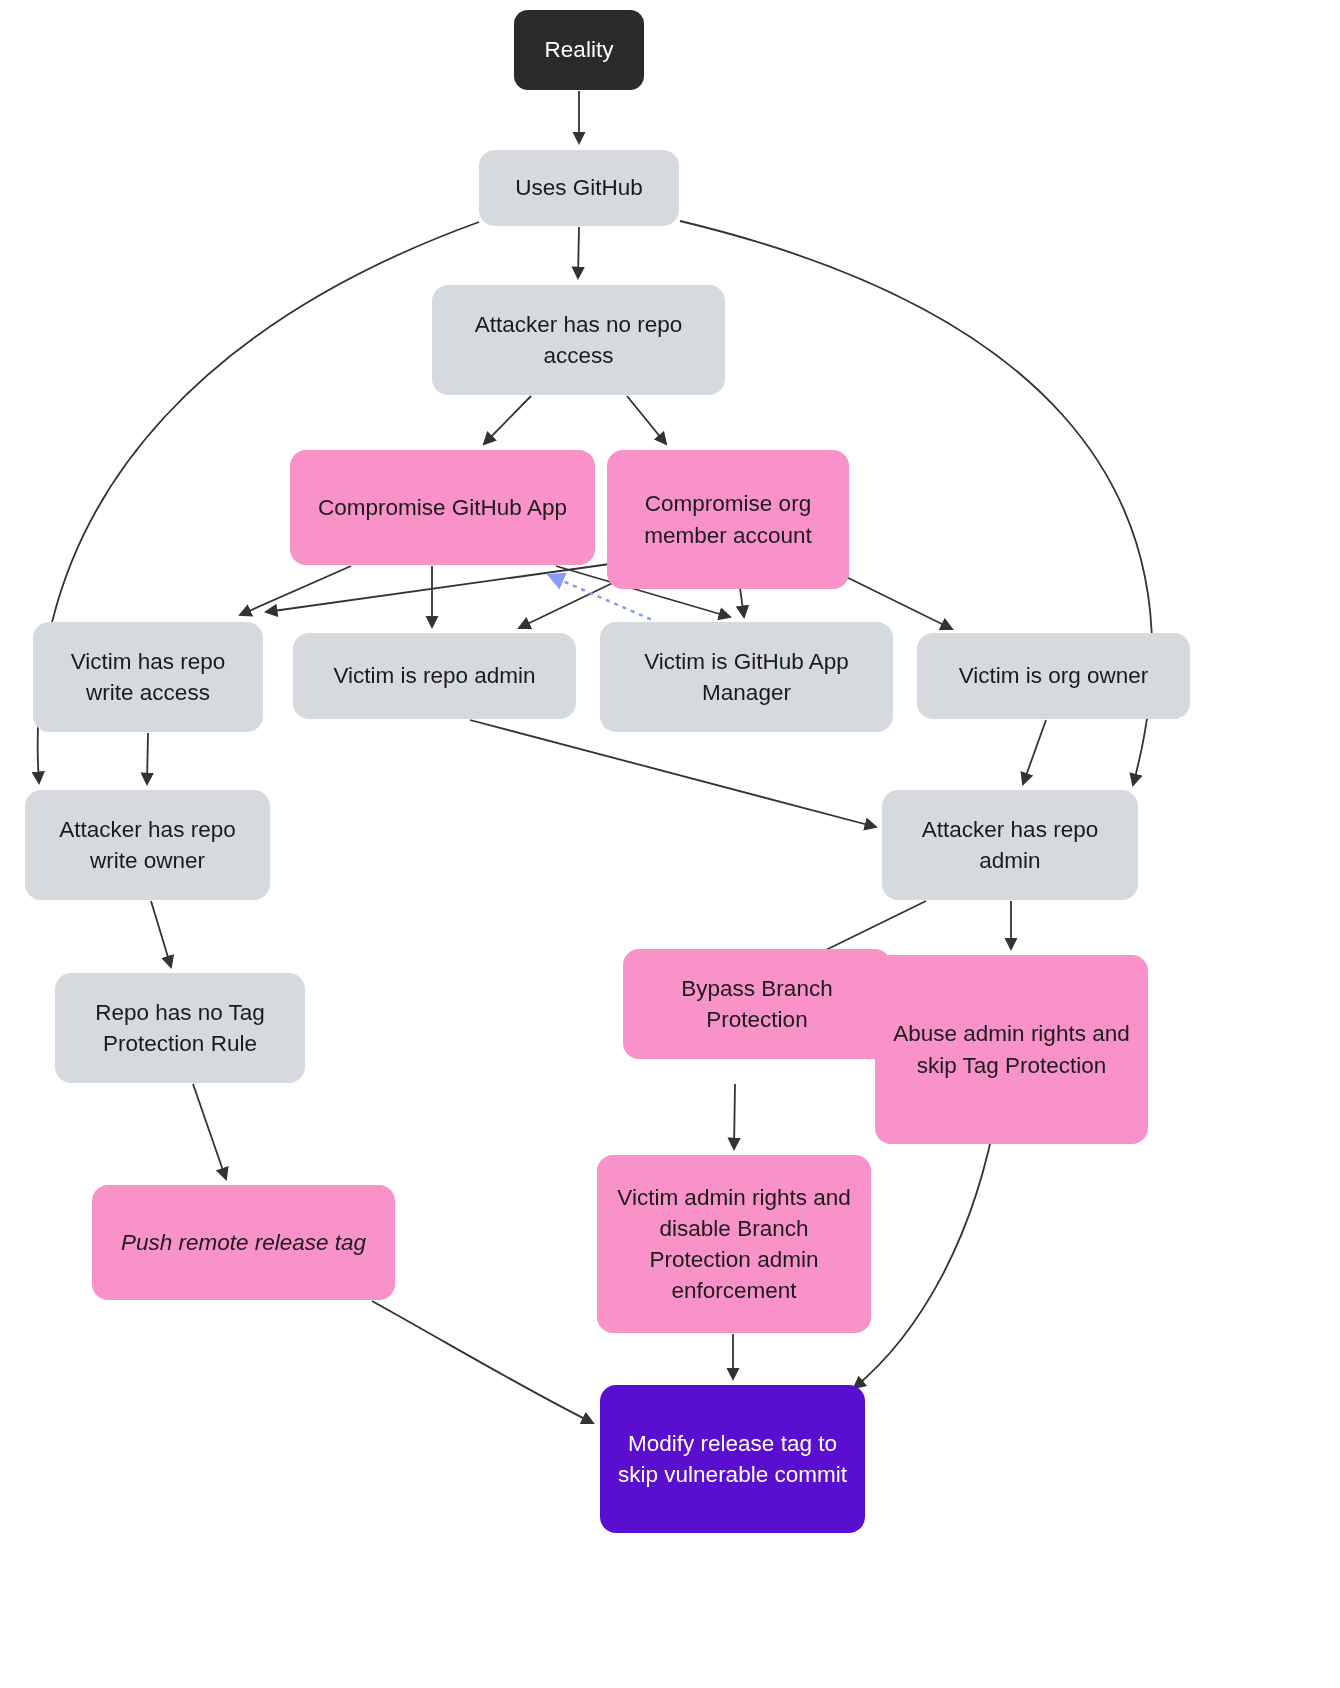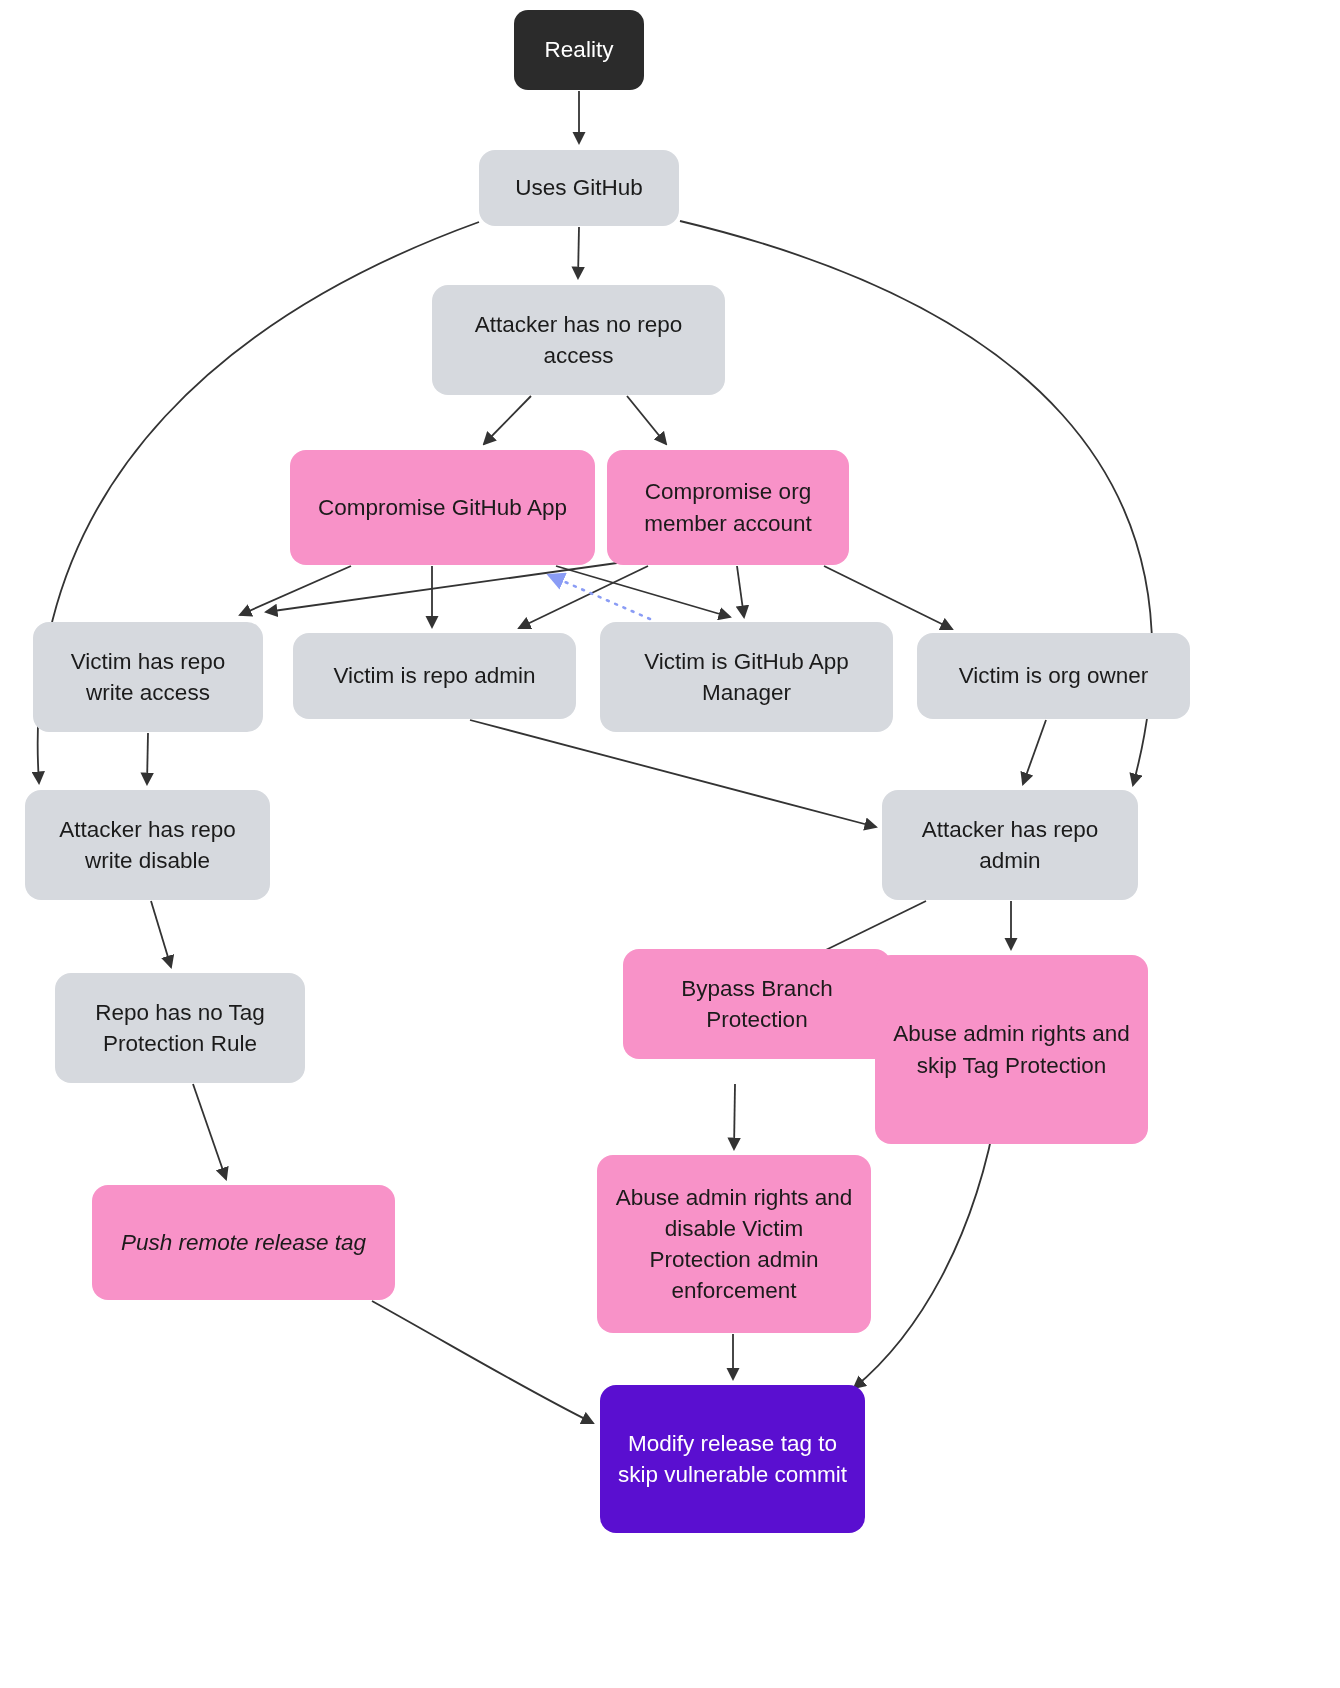--- a/index.html
+++ b/index.html
@@ -86,39 +86,39 @@
   </svg>
 
   <div class="node root" style="left:514px; top:10px; width:130px; height:80px;">Reality</div>
 
   <div class="node state" style="left:479px; top:150px; width:200px; height:76px;">Uses GitHub</div>
 
   <div class="node state" style="left:432px; top:285px; width:293px; height:110px;">Attacker has no repo access</div>
 
   <div class="node action" style="left:290px; top:450px; width:305px; height:115px;">Compromise GitHub App</div>
 
-  <div class="node action" style="left:607px; top:450px; width:242px; height:115px;">Compromise org member account</div>
+  <div class="node action" style="left:607px; top:450px; width:242px; height:139px;">Compromise org member account</div>
 
   <div class="node state" style="left:33px; top:622px; width:230px; height:110px;">Victim has repo write access</div>
 
   <div class="node state" style="left:600px; top:622px; width:293px; height:110px;">Victim is GitHub App Manager</div>
 
   <div class="node state" style="left:293px; top:633px; width:283px; height:86px;">Victim is repo admin</div>
 
   <div class="node state" style="left:917px; top:633px; width:273px; height:86px;">Victim is org owner</div>
 
-  <div class="node state" style="left:25px; top:790px; width:245px; height:110px;">Attacker has repo write disable</div>
+  <div class="node state" style="left:25px; top:790px; width:245px; height:110px;">Attacker has repo write owner</div>
 
   <div class="node state" style="left:882px; top:790px; width:256px; height:110px;">Attacker has repo admin</div>
 
   <div class="node state" style="left:55px; top:973px; width:250px; height:110px;">Repo has no Tag Protection Rule</div>
 
   <div class="node action" style="left:623px; top:949px; width:268px; height:110px;">Bypass Branch Protection</div>
 
   <div class="node action" style="left:875px; top:955px; width:273px; height:189px;">Abuse admin rights and skip Tag Protection</div>
 
   <div class="node action" style="left:92px; top:1185px; width:303px; height:115px;font-style:italic;">Push remote release tag</div>
 
-  <div class="node action" style="left:597px; top:1155px; width:274px; height:178px;">Abuse admin rights and disable Victim Protection admin enforcement</div>
+  <div class="node action" style="left:597px; top:1155px; width:274px; height:178px;">Victim admin rights and disable Branch Protection admin enforcement</div>
 
   <div class="node goal" style="left:600px; top:1385px; width:265px; height:148px;">Modify release tag to skip vulnerable commit</div>
 
 </div>
 
 </body></html>

